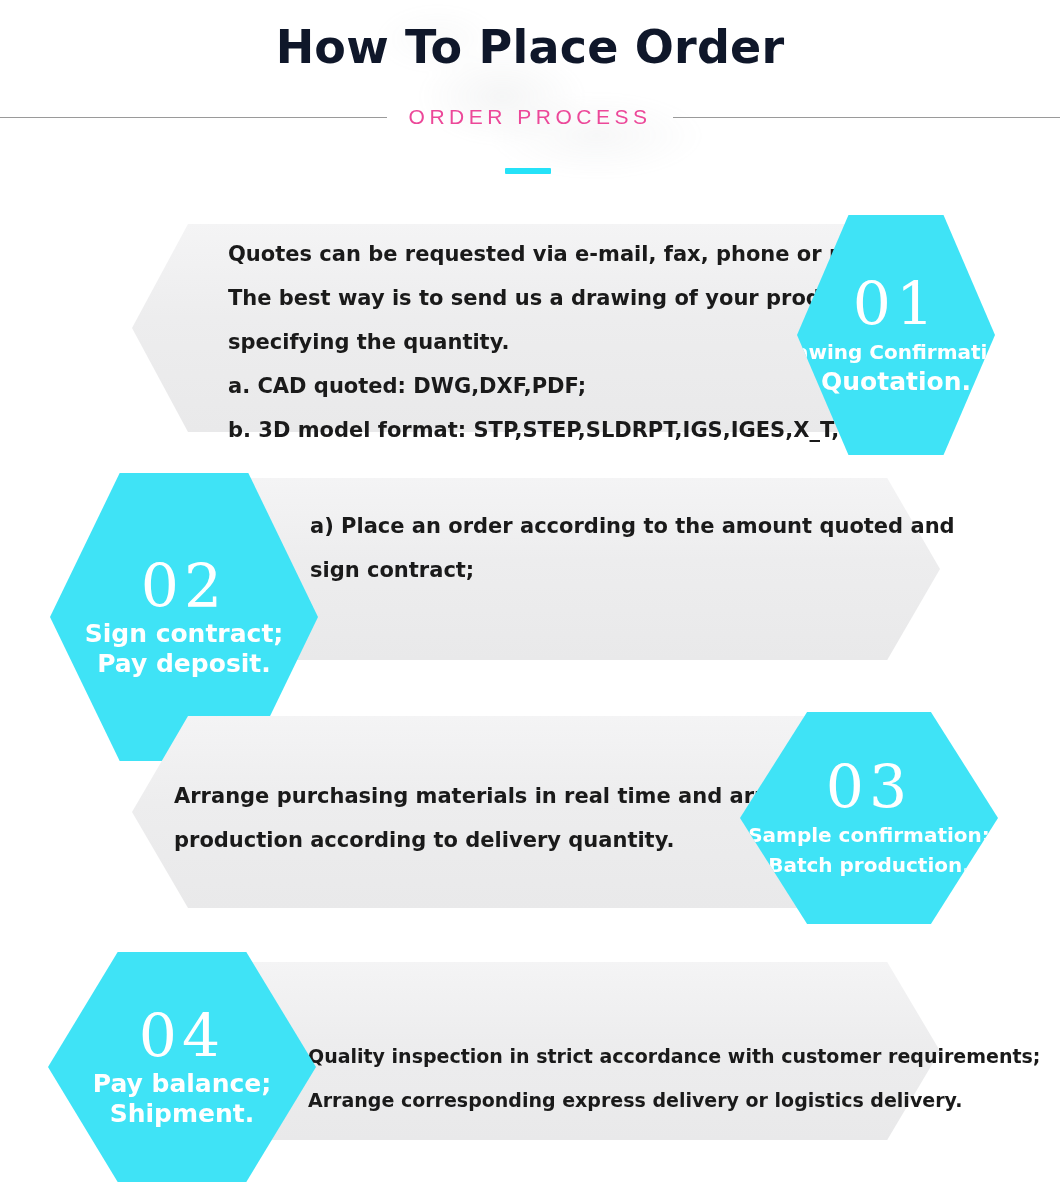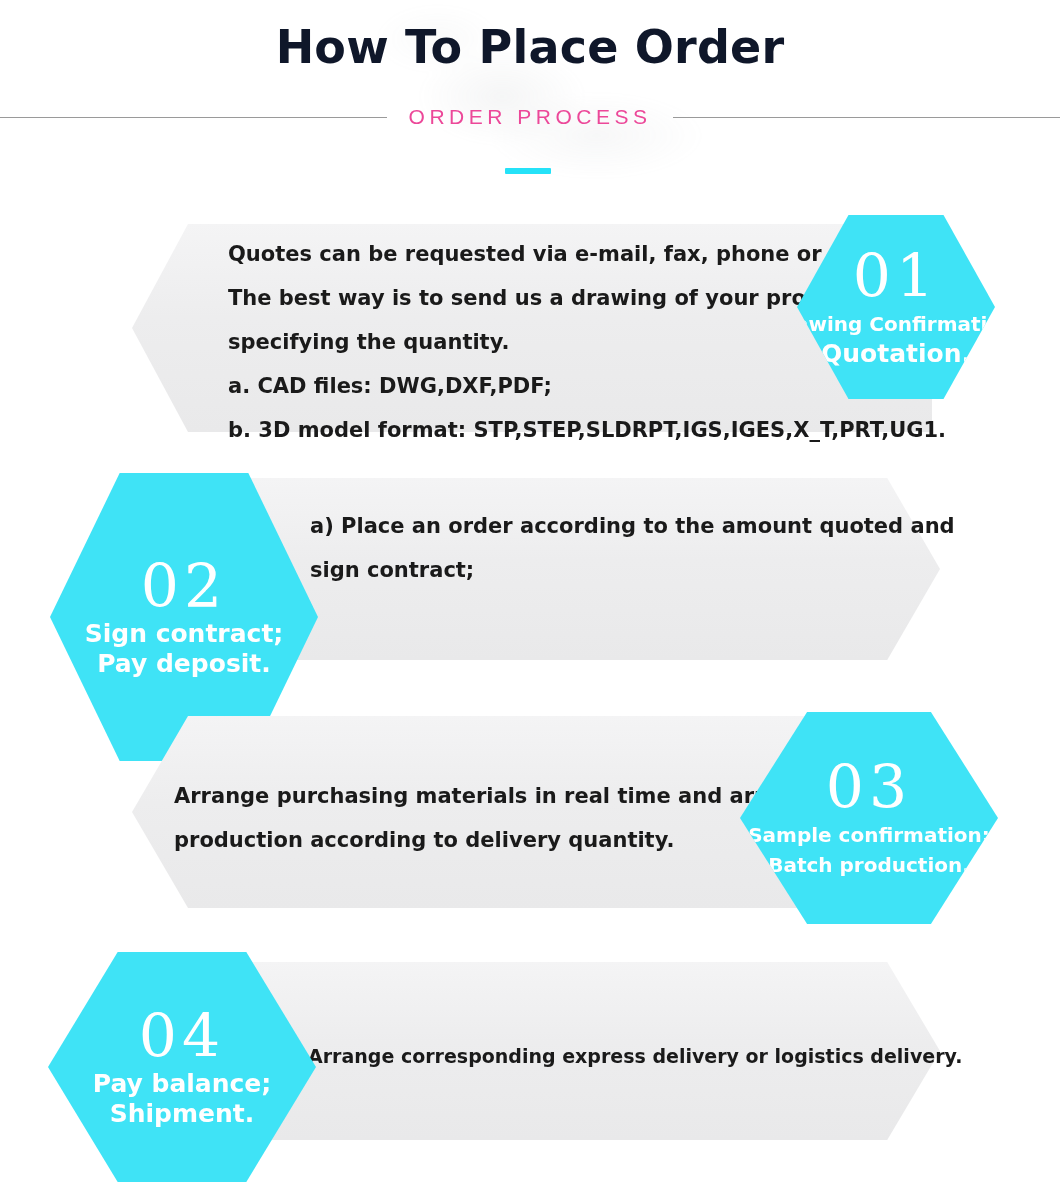--- a/index.html
+++ b/index.html
@@ -158,24 +158,24 @@
 </div>
 
 <div class="accent-dash"></div>
 
 <div class="step-row" style="top:0;">
   <div class="banner both" style="left:132px; top:224px; width:800px; height:208px;"></div>
   <div class="banner-text" style="left:228px; top:232px; width:690px;">
     <div>Quotes can be requested via e-mail, fax, phone or mail.</div>
     <div>The best way is to send us a drawing of your product and</div>
     <div>specifying the quantity.</div>
-    <div>a. CAD files: DWG,DXF,PDF;</div>
+    <div>a. CAD quoted: DWG,DXF,PDF;</div>
     <div>b. 3D model format:  STP,STEP,SLDRPT,IGS,IGES,X_T,PRT,UG1.</div>
   </div>
-  <div class="hexagon" style="left:797px; top:215px; width:198px; height:184px;">
+  <div class="hexagon" style="left:797px; top:215px; width:198px; height:240px;">
     <div class="hex-number">01</div>
     <div class="hex-line small">Drawing Confirmation;</div>
     <div class="hex-line big">Quotation.</div>
   </div>
 </div>
 
 <div class="step-row" style="top:0;">
   <div class="banner right-arrow" style="left:128px; top:478px; width:812px; height:182px;"></div>
   <div class="banner-text" style="left:310px; top:504px; width:620px;">
     <div>a) Place an order according to the amount quoted and</div>
@@ -197,20 +197,21 @@
   <div class="hexagon" style="left:740px; top:712px; width:258px; height:212px;">
     <div class="hex-number">03</div>
     <div class="hex-line small">Sample confirmation;</div>
     <div class="hex-line small">Batch production.</div>
   </div>
 </div>
 
 <div class="step-row" style="top:0;">
   <div class="banner right-arrow" style="left:128px; top:962px; width:812px; height:178px;"></div>
   <div class="banner-text" style="left:308px; top:1034px; width:630px; font-size:19px; line-height:44px;">
+    <div>Quality inspection in strict accordance with customer requirements;</div>
     <div>Arrange corresponding express delivery or logistics delivery.</div>
   </div>
   <div class="hexagon" style="left:48px; top:952px; width:268px; height:230px;">
     <div class="hex-number">04</div>
     <div class="hex-line big">Pay balance;</div>
     <div class="hex-line big">Shipment.</div>
   </div>
 </div>
 
 </body></html>

